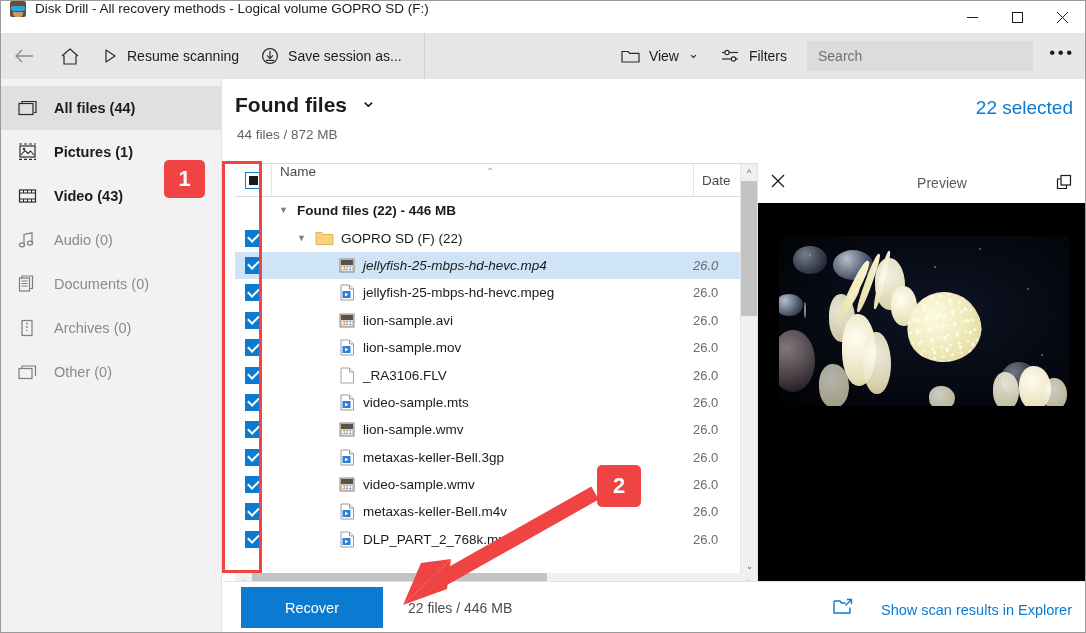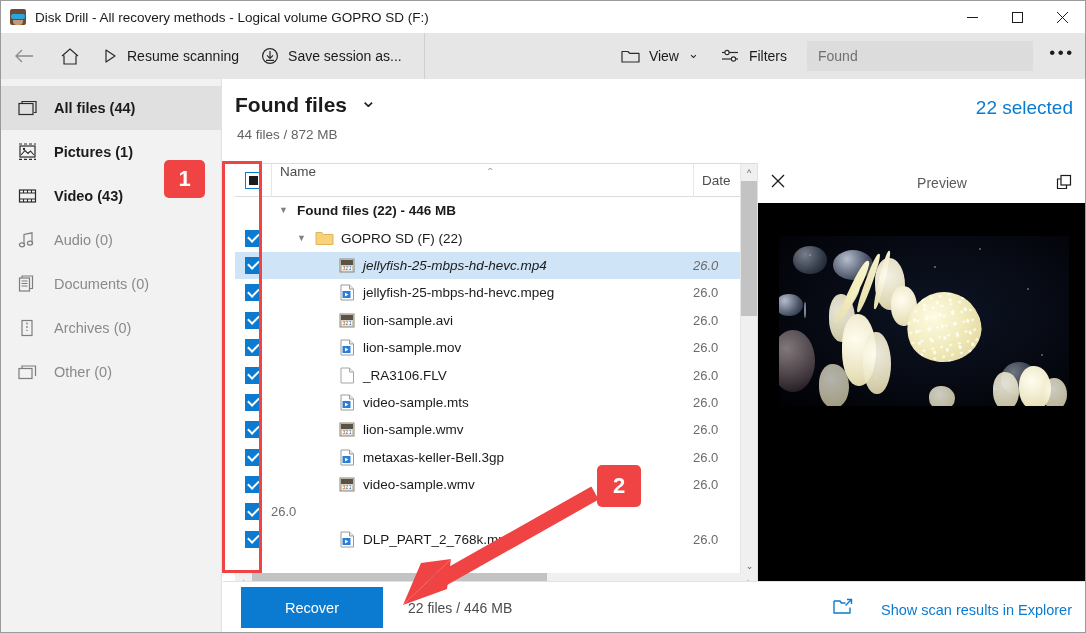--- a/index.html
+++ b/index.html
@@ -17,21 +17,21 @@
     width: 1086px; height: 633px;
     border: 1px solid #9a9a9a;
     background: #ffffff;
     overflow: hidden;
   }
 
   
   .titlebar {
     position: absolute; left: 0; top: 0; width: 1084px; height: 24px;
     background: #ffffff;
-    display: flex; align-items: flex-end;
+    display: flex; align-items: flex-start;
   }
   .app-icon {
     width: 16px; height: 16px; margin-left: 9px; margin-right: 9px;
     border-radius: 2px;
     position: relative; flex: none;
     background: #6b4b33;
     overflow: hidden;
   }
   .app-icon::before {
     content: ""; position: absolute; left: 1px; top: 5px;
@@ -356,21 +356,21 @@
         <svg width="19" height="16" viewBox="0 0 19 16">
             <line x1="1" y1="4.5" x2="17" y2="4.5" stroke="#2b2b2b" stroke-width="1.2"></line>
             <line x1="1" y1="11" x2="17" y2="11" stroke="#2b2b2b" stroke-width="1.2"></line>
             <circle cx="6" cy="4.5" r="2.1" fill="#fff" stroke="#2b2b2b" stroke-width="1.2"></circle>
             <circle cx="12.5" cy="11" r="2.1" fill="#fff" stroke="#2b2b2b" stroke-width="1.2"></circle>
           </svg>
       </span>
       <span>Filters</span>
     </div>
     <div class="search-box">
-      <span>Found</span>
+      <span>Search</span>
     </div>
     <div class="ellipsis-btn">•••</div>
   </div>
 
   <div class="sidebar">
 
     <div class="side-item selected strong">
       <span class="sico">
         <svg width="19" height="17" viewBox="0 0 19 17">
             <rect x="1" y="3.5" width="14" height="11" fill="none" stroke="#2b2b2b" stroke-width="1.2"></rect>
@@ -667,20 +667,32 @@
                   <text x="9.8" y="13.4" font-size="5" font-family="sans-serif" fill="#2a5bc8">1</text>
                 </svg>
               </span>
               <span>video-sample.wmv</span>
             </div>
             <div class="cell-date">26.0</div>
           </div>
           <div class="row">
             <div class="cell-check">
               <span class="cb checked"></span>
+            </div>
+            <div class="cell-name indent3">
+              <span class="tri"></span>
+              <span class="ficon">
+                <svg width="17" height="17" viewBox="0 0 17 17">
+                  <path d="M2 1 H10.5 L14.5 5 V16 H2 Z" fill="#ffffff" stroke="#9a9a9a" stroke-width="1"></path>
+                  <path d="M10.5 1 V5 H14.5" fill="#eaeaea" stroke="#9a9a9a" stroke-width="1"></path>
+                  <rect x="3.5" y="7" width="8" height="7" fill="#2a7fd4"></rect>
+                  <path d="M6 8.8 L9.4 10.6 L6 12.4 Z" fill="#ffffff"></path>
+                </svg>
+              </span>
+              <span>metaxas-keller-Bell.m4v</span>
             </div>
             <div class="cell-date">26.0</div>
           </div>
           <div class="row">
             <div class="cell-check">
               <span class="cb checked"></span>
             </div>
             <div class="cell-name indent3">
               <span class="tri"></span>
               <span class="ficon">

